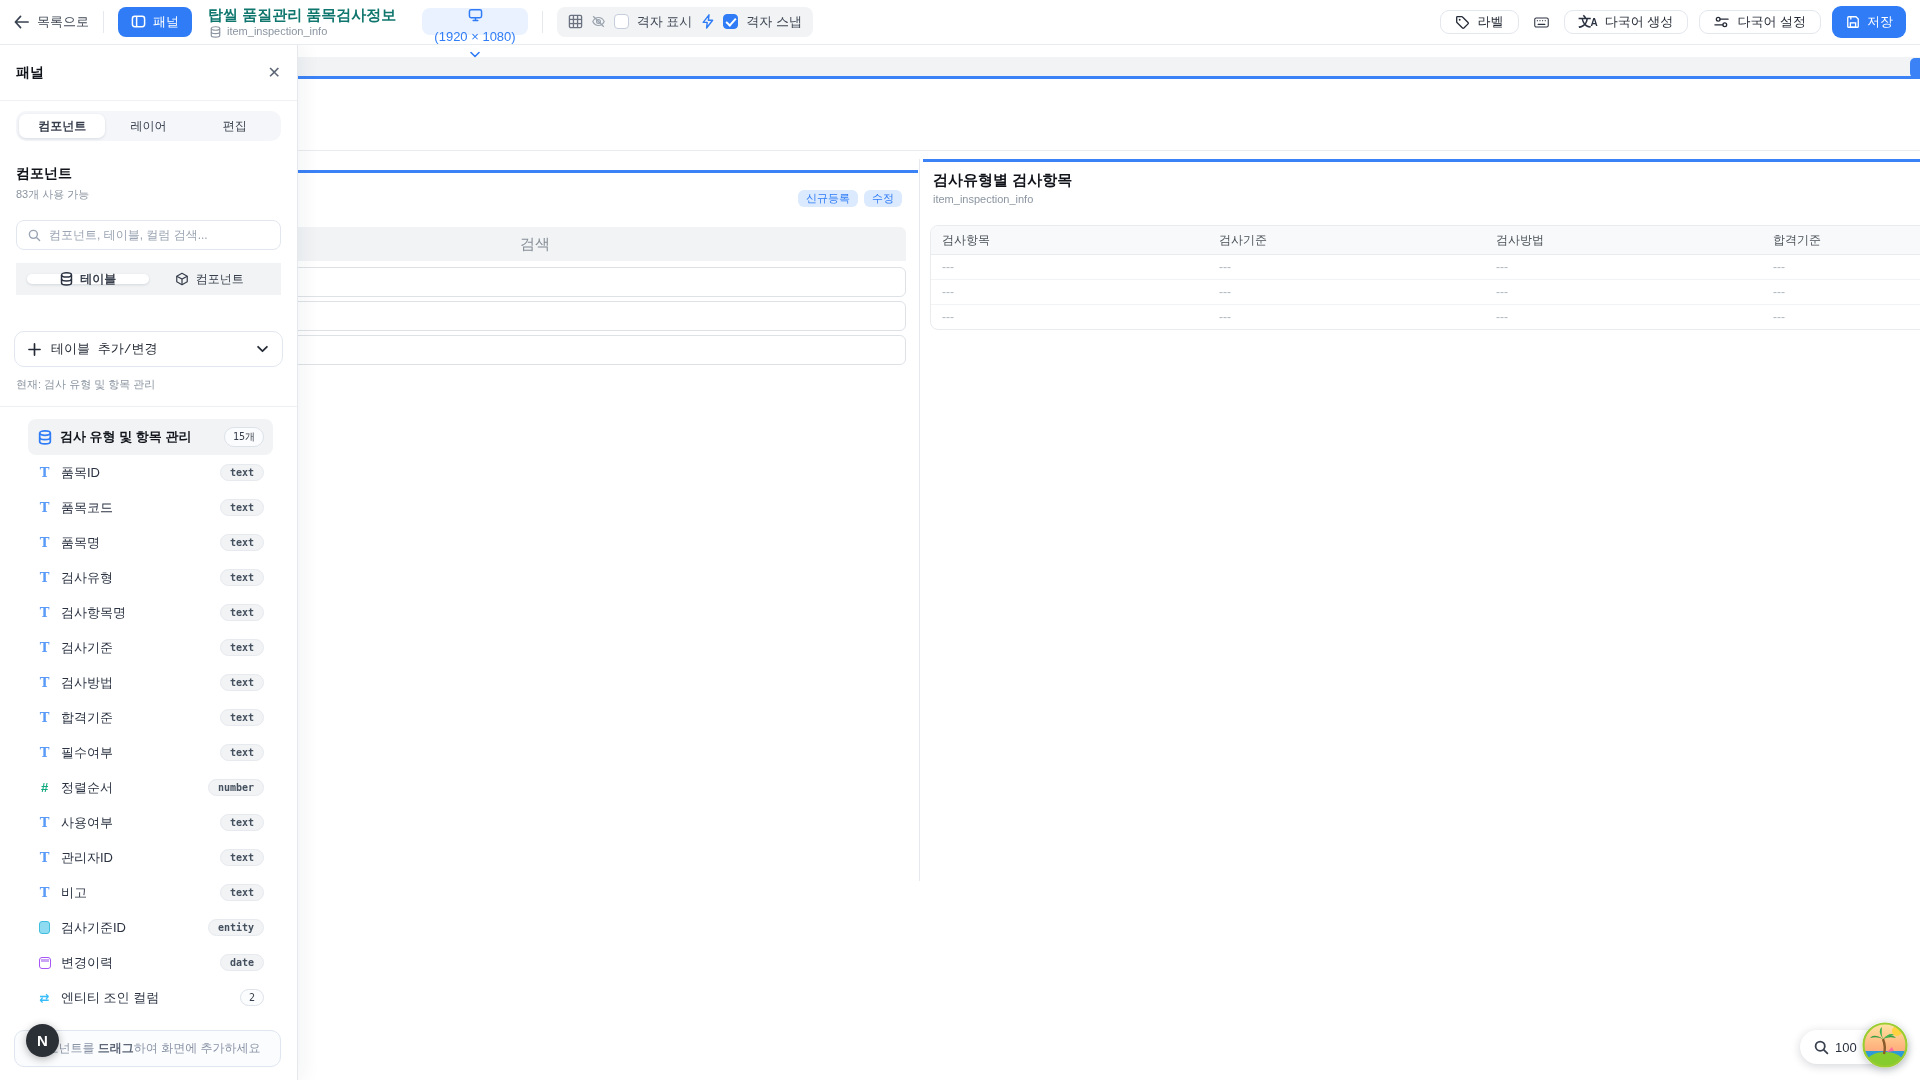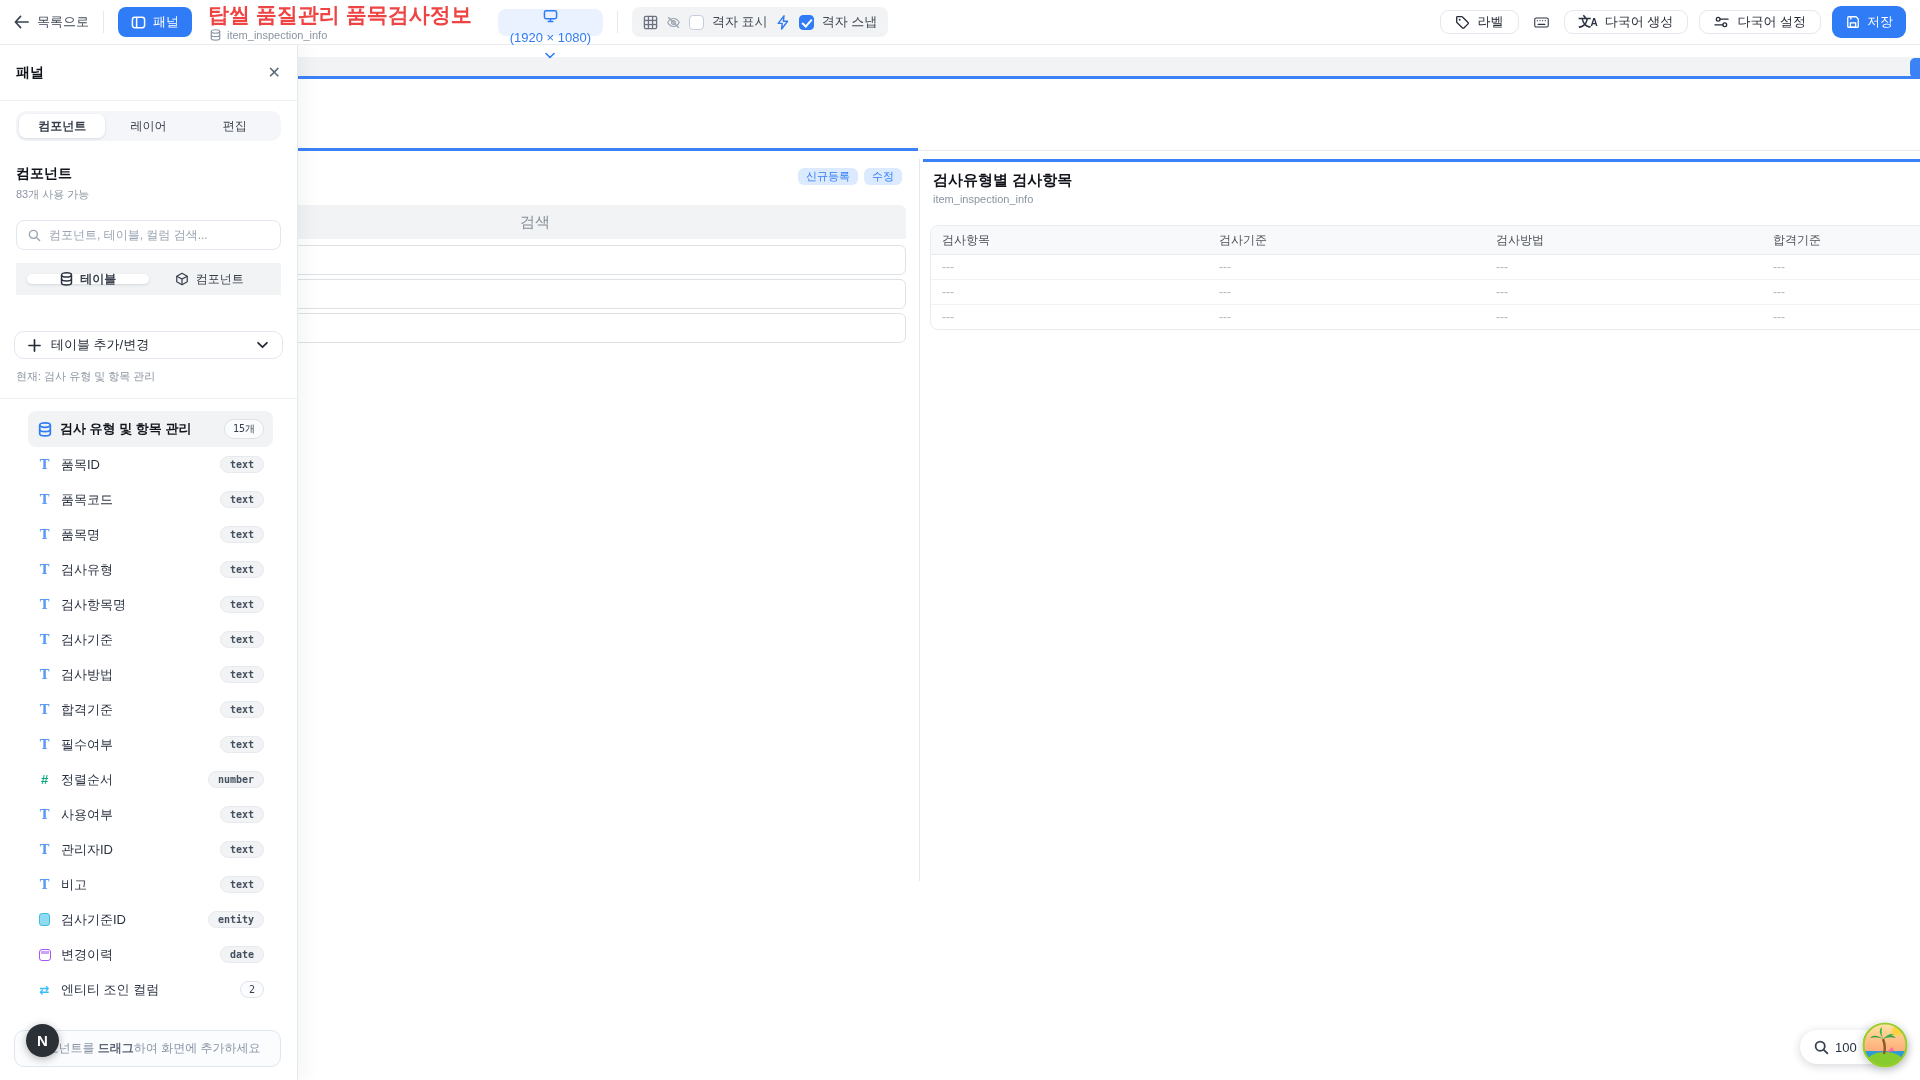--- a/index.html
+++ b/index.html
@@ -10,21 +10,21 @@
   .topbar { position:absolute; left:0; top:0; right:0; height:45px; background:#fff;
     border-bottom:1px solid #e9ecef; display:flex; align-items:center; justify-content:space-between;
     padding:0 14px; z-index:60; }
   .h-left, .h-right { display:flex; align-items:center; }
   .back-btn { display:flex; align-items:center; gap:8px; background:none; border:none; cursor:pointer;
     font-size:13px; color:#3f4754; font-family:inherit; }
   .vdiv { width:1px; height:22px; background:#e5e8ec; margin:0 14px; }
   .btn-blue { display:flex; align-items:center; gap:7px; background:#2f7cf6; color:#fff; border:none;
     border-radius:8px; height:30px; padding:0 13px; font-size:13px; font-family:inherit; cursor:pointer; }
   .title-block { margin-left:16px; line-height:1.15; }
-  .title-block .t { font-size:21px; font-weight:bold; color:#ef4444; }
+  .title-block .t { font-size:15px; font-weight:bold; color:#0f766e; }
   .title-block .s { display:flex; align-items:center; gap:4px; font-size:11px; color:#8b95a1; margin-top:2px; }
   .res-pill { display:flex; align-items:center; gap:7px; background:#e9f2fe; color:#2f7cf6; border:none;
     border-radius:8px; height:27px; padding:0 12px; font-size:13px; margin-left:26px; font-family:inherit; cursor:pointer;flex-direction:column; }
   .grid-bar { display:flex; align-items:center; gap:8px; background:#f1f3f5; border-radius:8px;
     height:30px; padding:0 11px; font-size:13px; color:#3f4754;text-align:right; }
   .cbox { width:15px; height:15px; border:1.5px solid #c7cedb; border-radius:4px; background:#fff; }
   .cbox.on { background:#2f7cf6; border-color:#2f7cf6; position:relative; }
   .cbox.on:after { content:""; position:absolute; left:4px; top:1px; width:4px; height:8px;
     border:solid #fff; border-width:0 2px 2px 0; transform:rotate(42deg); }
   .btn-ghost { display:flex; align-items:center; gap:8px; background:#fff; border:1px solid #e3e7ee;
@@ -34,21 +34,21 @@
   .i18n-glyph { font-size:13px; font-weight:bold; color:#2a3140; letter-spacing:-1px; }
   .i18n-glyph small { font-size:10px; }
 
   
   .canvas { position:absolute; left:0; top:45px; right:0; bottom:0; background:#fff; overflow:hidden; }
   .cv-strip { position:absolute; left:0; right:0; top:12px; height:22px; background:#f1f3f5;
     border-bottom:3px solid #3b82f6; }
   .cv-handle { position:absolute; right:0; top:13px; width:10px; height:20px; background:#3b82f6;
     border-radius:5px 0 0 5px; }
   .cv-rowline { position:absolute; left:0; right:0; top:105px; border-top:1px solid #e9ecef; }
-  .cv-left { position:absolute; left:0; top:103px; width:918px; height:722px; border-top:3px solid #3b82f6; }
+  .cv-left { position:absolute; left:0; top:125px; width:918px; height:722px; border-top:3px solid #3b82f6; }
   .cv-divider { position:absolute; left:919px; top:114px; width:1px; height:722px; background:#e5e8ec; }
   .cv-right { position:absolute; left:923px; top:114px; right:0; height:722px; border-top:3px solid #3b82f6; }
   .chip-row { position:absolute; right:16px; top:17px; display:flex; gap:6px; }
   .chip { background:#dbeafe; color:#2f7cf6; border:none; border-radius:6px; font-size:11px;
     height:17px; padding:0 8px; font-family:inherit; cursor:pointer; }
   .search-head { position:absolute; left:164px; right:12px; top:54px; height:34px; background:#f1f3f5;
     border-radius:6px 6px 0 0; display:flex; align-items:center; justify-content:center;
     font-size:15px; color:#868e96; }
   .empty-row { position:absolute; left:164px; right:12px; height:30px; background:#fff;
     border:1px solid #dee2e6; border-radius:6px; }
@@ -85,23 +85,23 @@
   .sec-sub { margin:4px 16px 0; font-size:11px; color:#8b95a1; }
   .p-search { margin:18px 16px 0; height:30px; border:1px solid #e2e7ef; border-radius:8px;
     display:flex; align-items:center; gap:7px; padding:0 10px; }
   .p-search input { border:none; outline:none; flex:1; font-size:12px; color:#39404d;
     font-family:inherit; background:transparent; }
   .p-search input::placeholder { color:#9aa4b2; }
   .src-toggle { margin:13px 16px 0; background:#f1f3f5; border-radius:0; padding:11px; display:flex; height:32px; }
   .src-tab { flex:1; border:none; background:none; border-radius:6px; font-size:12px; color:#39404d;
     display:flex; align-items:center; justify-content:center; gap:6px; font-family:inherit; cursor:pointer; }
   .src-tab.on { background:#fff; box-shadow:0 1px 3px rgba(20,30,50,.12); font-weight:bold; }
-  .add-table { margin:36px 14px 0; width:calc(100% - 28px); height:28px; background:#fff;
+  .add-table { margin:36px 14px 0; width:calc(100% - 28px); height:36px; background:#fff;
     border:1px solid #e2e7ef; border-radius:10px; display:flex; align-items:center; gap:9px;
-    padding:0 12px; font-size:13px; color:#252b36; font-family:Liberation Sans, sans-serif; cursor:pointer; }
+    padding:0 12px; font-size:13px; color:#252b36; font-family:Liberation Mono, monospace; cursor:pointer; }
   .add-table .grow { flex:1; text-align:left; }
   .cur-label { margin:10px 16px 0; font-size:11px; color:#8b95a1; }
   .p-div { margin:14px 0 0; border-top:1px solid #eef0f3; }
   .field-list { padding:12px 24px 0 28px; }
   .group-row { height:36px; background:#f1f3f5; border-radius:8px; display:flex; align-items:center;
     gap:8px; padding:0 9px; cursor:pointer; }
   .group-row .gname { font-size:13px; font-weight:bold; color:#10131a; }
   .pill { margin-left:auto; background:#fbfcfd; border:1px solid #dde2e9; border-radius:999px;
     font-size:10px; color:#39404d; padding:2px 8px; font-family:"DejaVu Sans Mono",monospace; }
   .field-row { height:35px; display:flex; align-items:center; gap:9px; padding:0 9px; cursor:grab; }

